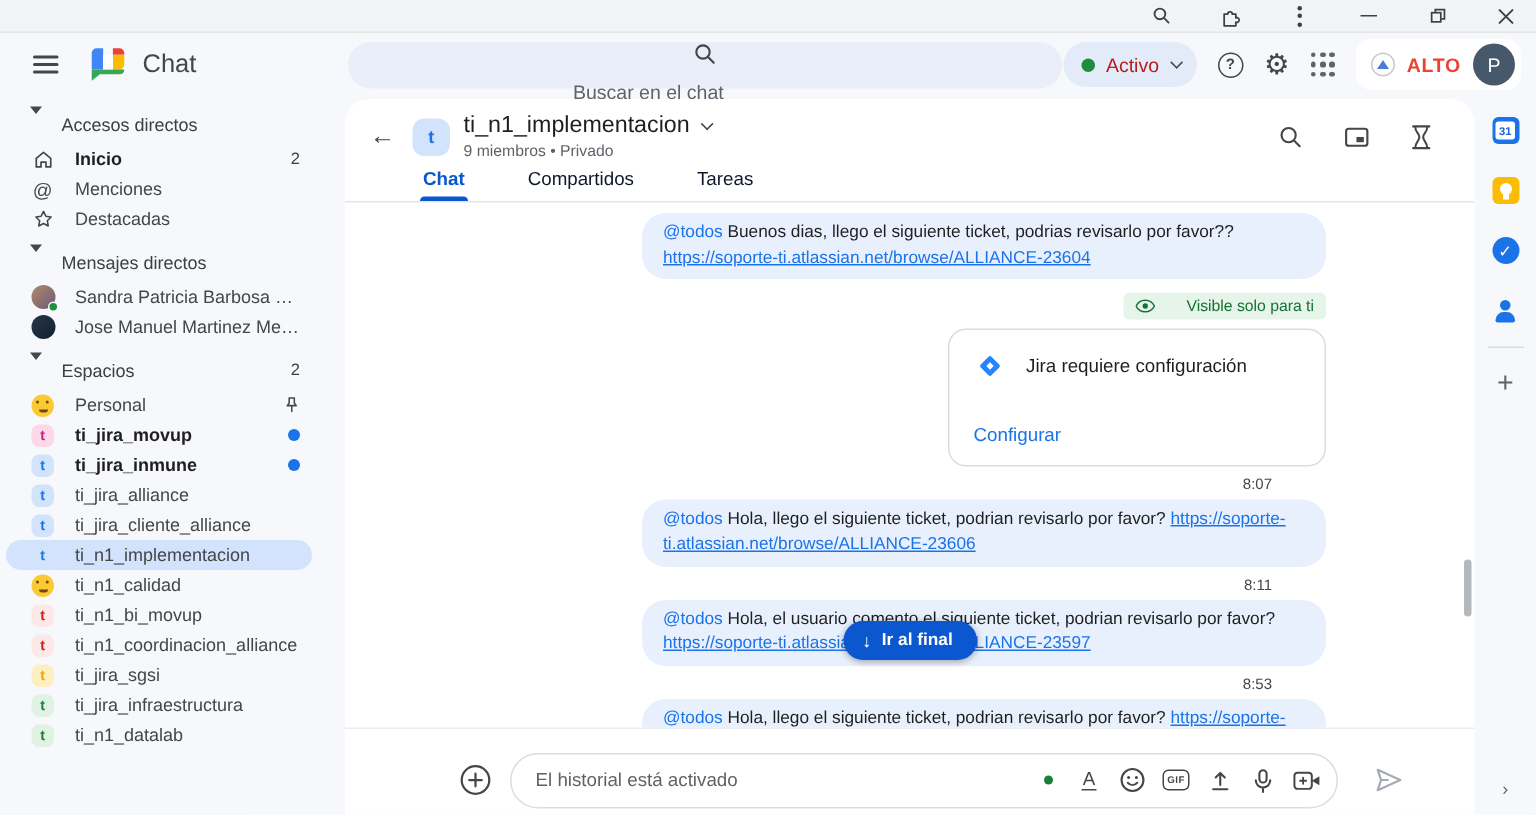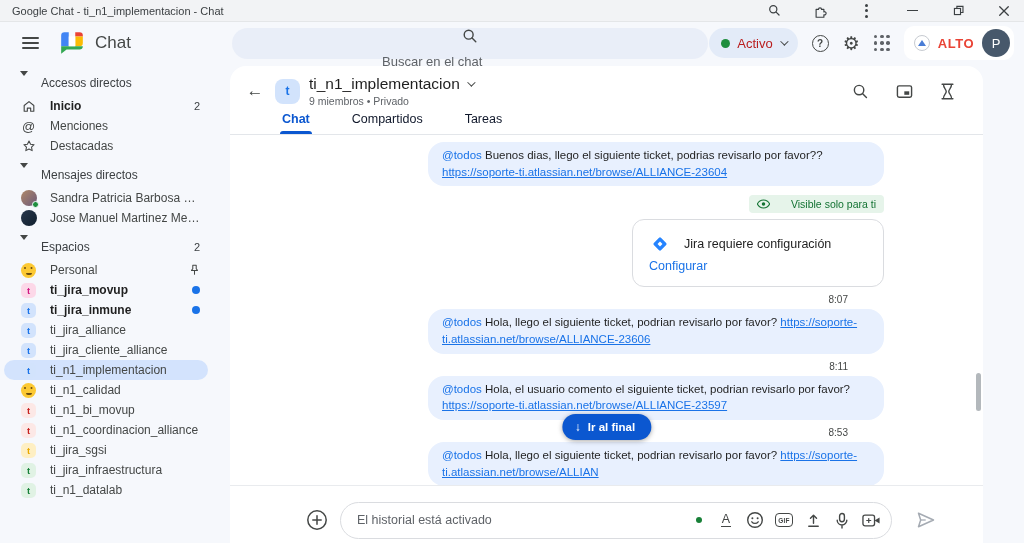--- a/index.html
+++ b/index.html
@@ -81,21 +81,21 @@
   .tab.active { color:#0b57d0; font-weight:700; }
   .tab.active::after { content:""; position:absolute; left:0; right:0; bottom:0; height:3px; background:#0b57d0; border-radius:3px 3px 0 0; }
 
   .messages { flex:1; display:flex; flex-direction:column; align-items:flex-end; padding:7px 99px 0 0; overflow:hidden; }
   .bubble { background:#e8f0fe; border-radius:16px; padding:5px 14px 6px; max-width:456px; font-size:11.5px; line-height:1.45; color:#1f1f1f; margin-bottom:2px; }
   .mention { color:#1a73e8; font-weight:500; }
   .msg-link { color:#1a73e8; text-decoration:underline; overflow-wrap:anywhere; cursor:pointer; }
   .vis-badge { display:flex; align-items:center; gap:21px; background:#e6f4ea; color:#137333; font-size:10.5px; border-radius:4px; padding:3px 8px; margin:7px 0 2px; }
   .jira-card { width:252px; border:1px solid #dadce0; border-radius:12px; padding:13px 16px; margin:4px 0 2px; background:#fff; }
   .jira-head { display:flex; align-items:center; gap:13px; font-size:12.5px; color:#1f1f1f; }
-  .jira-action { color:#1a73e8; font-size:12.5px; margin-top:4px; cursor:pointer; }
+  .jira-action { color:#1a73e8; font-size:12.5px; margin-top:28px; cursor:pointer; }
   .msg-time { font-size:10px; color:#444746; margin:5px 36px 4px 0; }
   .jump { position:absolute; left:50%; transform:translateX(-50%); top:348px; display:flex; align-items:center; gap:7px; background:#0b57d0; color:#fff; font-size:11.5px; font-weight:700; padding:6px 16px 6px 13px; border-radius:999px; box-shadow:0 1px 5px rgba(0,0,0,.35); z-index:5; cursor:pointer; }
   .jump .dn { font-size:12px; font-weight:400; }
   .scrollthumb { position:absolute; right:2px; top:307px; width:5px; height:38px; background:#9aa0a6; opacity:.75; border-radius:3px; }
 
   .composer { border-top:1px solid #e9ebee; display:flex; align-items:center; gap:12px; padding:11px 0 0 76px; height:58px; }
   .plus-btn { flex:none; display:flex; cursor:pointer; }
   .pill { width:552px; height:37px; border:1px solid #dadce0; border-radius:19px; display:flex; align-items:center; padding:0 10px 0 16px; gap:9px; background:#fff; }
   .pill input { flex:1; border:none; outline:none; font-size:12.5px; font-family:inherit; background:transparent; color:#1f1f1f; }
   .pill input::placeholder { color:#5f6368; }
@@ -120,21 +120,20 @@
   .rail-div { width:24px; border-top:1px solid #dadce0; margin:-6px 0; }
   .rail-plus { font-size:19px; color:#5f6368; font-weight:400; line-height:1; cursor:pointer; }
   .rail-expand { position:absolute; bottom:10px; left:50%; transform:translateX(-50%); font-size:12px; color:#5f6368; cursor:pointer; }
 
   svg { display:block; }
 </style>
 </head>
 <body>
 
 <div class="titlebar">
-  <span>Google Chat - ti_n1_implementacion - Chat</span>
   <div class="tb-controls">
     <span class="tb-btn">
       <svg width="13" height="13" viewBox="0 0 16 16">
           <circle cx="6.5" cy="6.5" r="4.4" fill="none" stroke="#3c4043" stroke-width="1.5"></circle>
           <path d="M10 10l3.6 3.6" stroke="#3c4043" stroke-width="1.5" stroke-linecap="round"></path>
         </svg>
     </span>
     <span class="tb-btn">
       <svg width="14" height="14" viewBox="0 0 18 18">
           <path d="M4 7h3a2 2 0 1 1 4 0h3v3.2a2 2 0 1 1 0 3.6V17H4z" fill="none" stroke="#3c4043" stroke-width="1.5" stroke-linejoin="round"></path>
@@ -491,14 +490,33 @@
       </div>
       <span class="send-btn">
         <svg width="20" height="18" viewBox="0 0 20 18">
             <path d="M2.5 2.2L17.5 9 2.5 15.8l2.2-6.8z" fill="none" stroke="#a5abb3" stroke-width="1.5" stroke-linejoin="round"></path>
             <path d="M4.7 9h5" stroke="#a5abb3" stroke-width="1.3"></path>
           </svg>
       </span>
     </div>
   </main>
 
+  <div class="rail">
+    <span class="rail-ico">
+        <span class="cal">
+          <i>31</i>
+        </span>
+      </span>
+    <span class="rail-ico">
+        <span class="keep"></span>
+      </span>
+    <span class="rail-ico">
+        <span class="tasks">✓</span>
+      </span>
+    <span class="rail-ico">
+        <span class="contacts"></span>
+      </span>
+    <span class="rail-div"></span>
+    <span class="rail-plus">+</span>
+    <span class="rail-expand">›</span>
+  </div>
 
 </div>
 
 </body></html>

